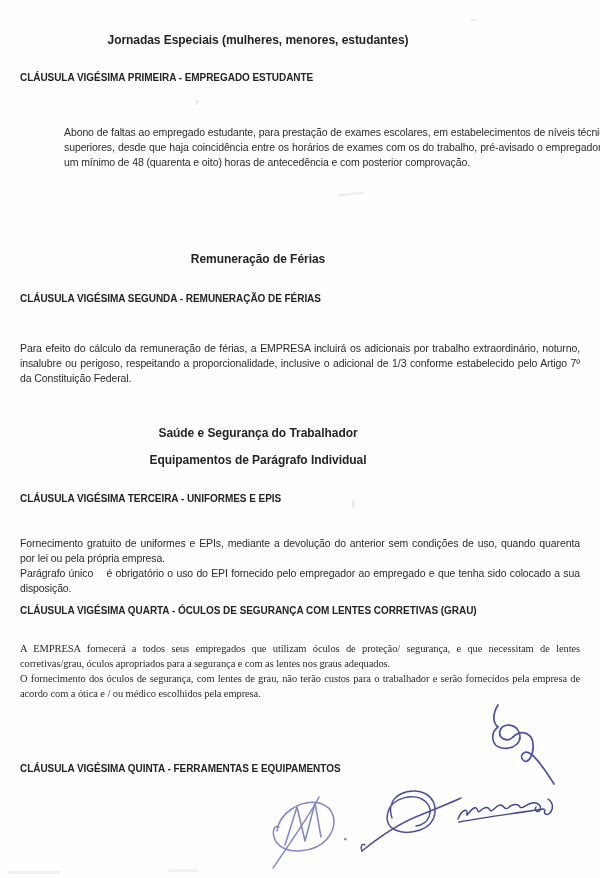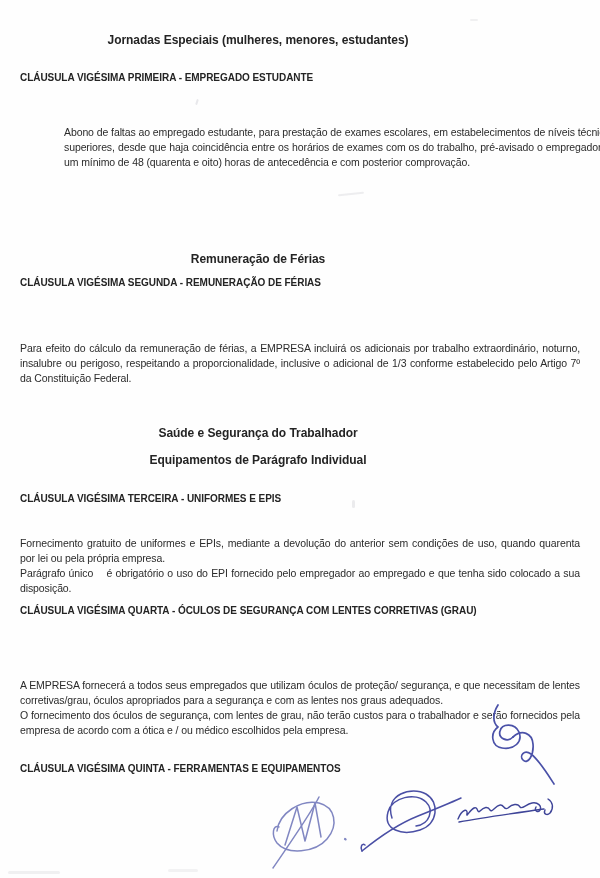--- a/index.html
+++ b/index.html
@@ -37,28 +37,28 @@
     letter-spacing:-0.1px;
     text-align:justify;
     color:#2b2b2b;
   }
   .body-par p{margin:0;padding:0;text-align:justify;}
   .pos-jornadas{top:34px;}
   .pos-clause21{top:71px;}
   .pos-p21{top:125px;margin-left:44px;}
   .pos-ferias{top:226px;}
   .pos-remuneracao{top:253px;}
-  .pos-clause22{top:276px;}
+  .pos-clause22{top:292px;}
   .pos-p22{top:341px;}
   .pos-saude{top:427px;}
   .pos-equipamentos{top:454px;}
   .pos-clause23{top:492px;}
   .pos-p23{top:536px;}
   .pos-clause24{top:604px;}
-  .pos-p24{top:678px;}
+  .pos-p24{top:641px;font-family:Liberation Serif, serif;}
   .pos-manutencao{top:724px;}
   .pos-clause25{top:762px;}
 
   .ink{position:absolute;pointer-events:none;}
   .ink path{fill:none;stroke-linecap:round;stroke-linejoin:round;}
   .pos-doodle{left:483px;top:702px;}
   .pos-sig1{left:263px;top:791px;}
   .pos-sig2{left:354px;top:784px;}
   .pos-sig3{left:454px;top:798px;}
 

